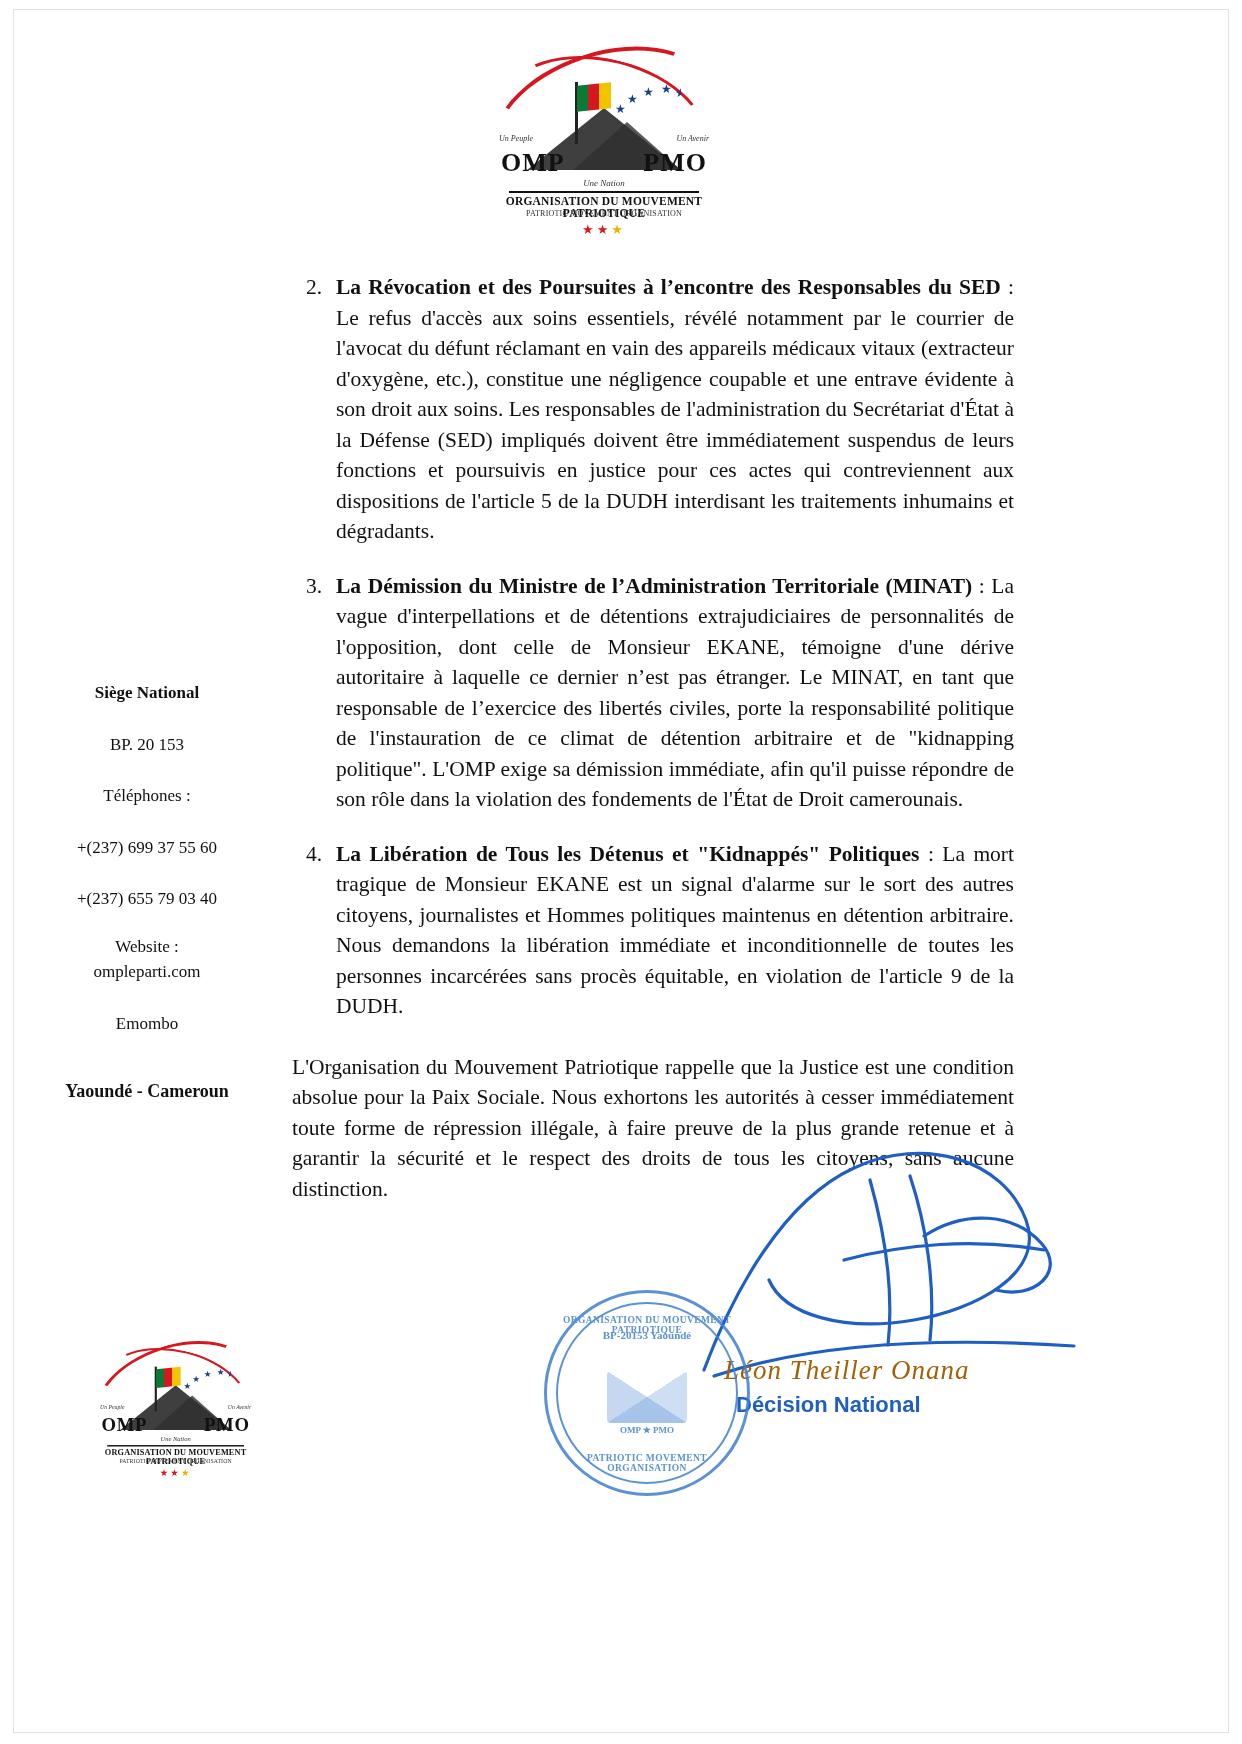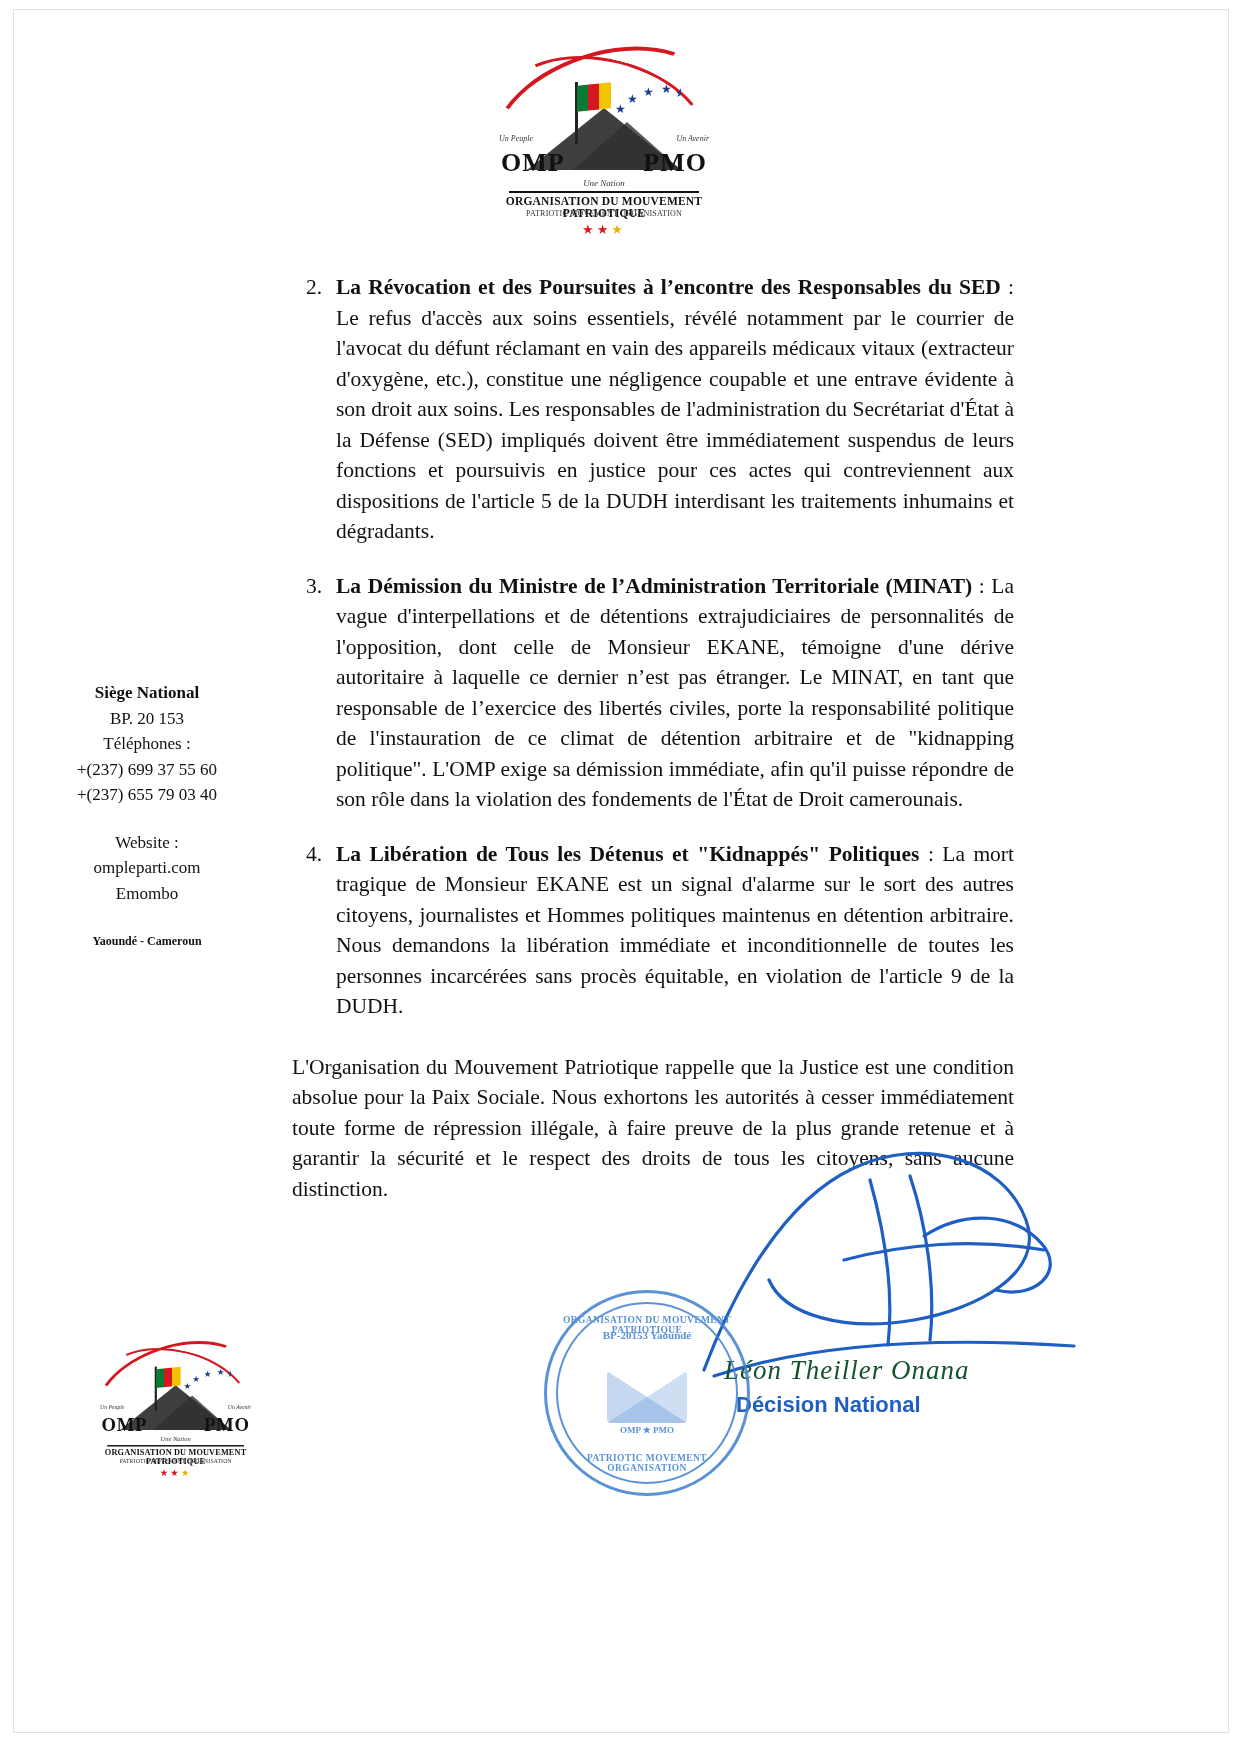--- a/index.html
+++ b/index.html
@@ -207,25 +207,25 @@
     font-size: 17px;
     line-height: 1.5;
     color: #111;
   }
   .sb-auth { font-size: 16.5px; }
   .sb-siege {
     margin-top: 300px;
     font-weight: bold;
     font-size: 17px;
   }
-  .sb-line { font-size: 17px; }
+  .sb-line { margin-top: 26px; font-size: 17px; }
   .sb-city {
-    margin-top: 26px;
-    font-weight: bold;
-    font-size: 12px;
+    margin-top: 42px;
+    font-weight: bold;
+    font-size: 18px;
   }
 
   
   .logo-bottom {
     position: absolute;
     left: 55px;
     top: 1335px;
     width: 170px;
     text-align: center;
     transform: scale(.72);
@@ -286,21 +286,21 @@
     height: 250px;
     color: #1f5fc4;
   }
   .sig-name {
     position: absolute;
     left: 180px;
     top: 215px;
     font-family: "Liberation Serif", serif;
     font-style: italic;
     font-size: 27px;
-    color: #14532d;
+    color: #a16207;
     letter-spacing: 1px;
   }
   .sig-title {
     position: absolute;
     left: 192px;
     top: 252px;
     font-family: "Liberation Sans", sans-serif;
     font-weight: bold;
     font-size: 22px;
     color: #1f5fc4;

